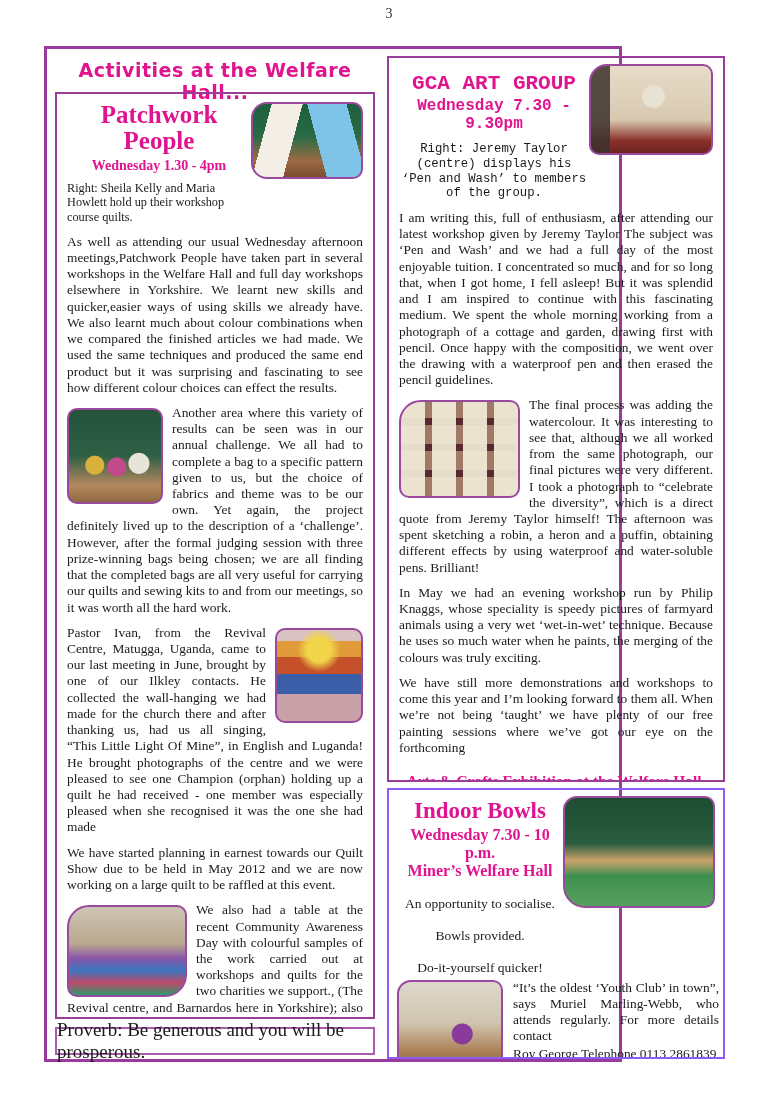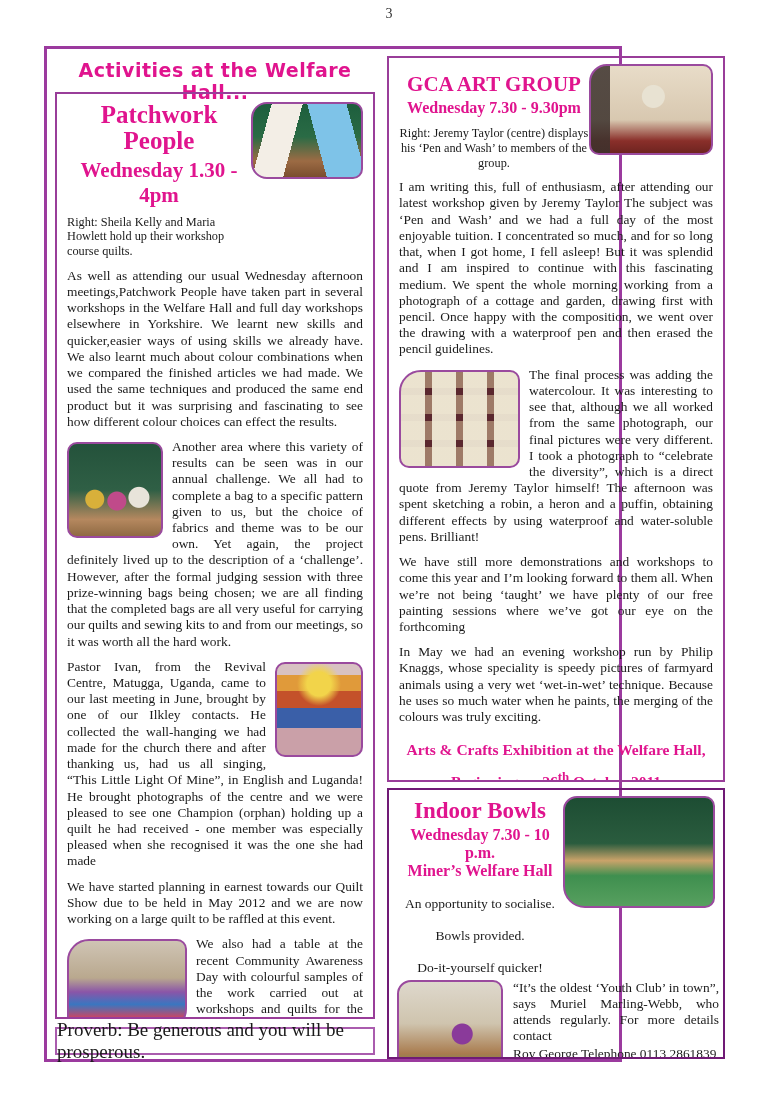--- a/index.html
+++ b/index.html
@@ -13,21 +13,21 @@
   
   .activities-title { position:absolute; left:8px; top:10px; width:320px; text-align:center;
     font-family:"DejaVu Sans", sans-serif; font-weight:bold; font-size:19px; letter-spacing:.5px; color:#e0148e; }
 
   .patchwork-box { position:absolute; left:8px; top:43px; width:320px; height:927px;
     border:2px solid #993d99; padding:8px 10px 4px 10px; overflow:hidden; }
 
   .pw-header { display:flex; justify-content:space-between; }
   .pw-head-left { width:200px; text-align:center; }
   .pw-heading { font-size:25px; font-weight:bold; color:#e0148e; line-height:1.05; }
-  .pw-time { font-size:21px; font-weight:bold; color:#e0148e; margin-top:3px; }
+  .pw-time { font-size:14px; font-weight:bold; color:#e0148e; margin-top:3px; }
   .pw-caption { font-size:12.3px; text-align:left; margin-top:7px; line-height:1.2; }
 
   .body-para { font-size:13.4px; line-height:1.21; text-align:justify; margin-top:9px; }
 
   .photo { border:2px solid #9a4a9e; border-radius:10px; overflow:hidden; }
 
   .ph-quilts { width:112px; height:77px; border-radius:16px 10px 10px 16px; flex:0 0 auto;
     background:
       linear-gradient(105deg, transparent 0 18px, #f3eee6 18px 48px, transparent 48px),
       linear-gradient(255deg, transparent 0 14px, #7ec3e8 14px 52px, transparent 52px),
@@ -53,42 +53,42 @@
 
   .proverb-box { position:absolute; left:8px; top:978px; width:320px; height:28px;
     border:2px solid #aa5cae; display:flex; align-items:center; justify-content:center; }
   .proverb-text { font-size:19px; }
 
   
   .gca-box { position:absolute; left:340px; top:7px; width:338px; height:726px;
     border:2px solid #993d99; padding:6px 10px 4px 10px; overflow:hidden; }
 
   .gca-header { display:flex; justify-content:space-between; }
-  .gca-head-left { width:198px; text-align:center; padding-top:8px; }
+  .gca-head-left { width:198px; text-align:center; padding-top:8px;font-family:Liberation Mono, monospace; }
   .gca-heading { font-size:21px; font-weight:bold; color:#e0148e; }
   .gca-time { font-size:16px; font-weight:bold; color:#e0148e; margin-top:2px; }
   .gca-caption { font-size:12.3px; text-align:center; margin-top:9px; line-height:1.2; }
 
   .ph-artgroup { width:124px; height:91px; flex:0 0 auto; border-radius:18px 10px 10px 10px;
     background:
       linear-gradient(90deg, rgba(60,50,45,.85) 0 16%, transparent 16%),
       radial-gradient(circle at 52% 35%, #e8e2d2 0 11px, transparent 12px),
       linear-gradient(180deg, #e8dcc8 0%, #d8c8b0 62%, #8a2f2a 86%, #6e2420 100%); }
 
   .ph-watercolours { float:left; width:121px; height:98px; margin:3px 9px 2px 0; border-radius:22px 10px 10px 10px;
     background:
       repeating-linear-gradient(90deg, rgba(242,236,216,.92) 0 24px, rgba(90,39,46,0) 24px 31px),
       repeating-linear-gradient(0deg, rgba(214,190,150,.55) 0 19px, rgba(90,39,46,0) 19px 26px),
       #5a272e; }
 
   .exhibition { text-align:center; color:#e0148e; font-weight:bold; font-size:15.5px; margin-top:16px; }
   .exhibition-line2 { text-align:center; color:#e0148e; font-weight:bold; font-size:15.5px; margin-top:10px; }
 
   .bowls-box { position:absolute; left:340px; top:739px; width:338px; height:271px;
-    border:2px solid #701a75; padding:6px 8px; overflow:hidden; position:absolute; }
+    border:2px solid #8b5cf6; padding:6px 8px; overflow:hidden; position:absolute; }
 
   .bowls-header { display:flex; justify-content:space-between; }
   .bowls-head-left { width:170px; text-align:center; padding-top:2px; }
   .bowls-heading { font-size:23px; font-weight:bold; color:#e0148e; }
   .bowls-time { font-size:16px; font-weight:bold; color:#e0148e; margin-top:2px; }
   .bowls-venue { font-size:16px; font-weight:bold; color:#e0148e; }
   .bowls-line { font-size:13.5px; margin-top:16px; }
   .bowls-line:first-of-type { margin-top:8px; }
 
   .ph-bowlsgroup { width:152px; height:112px; flex:0 0 auto; border-radius:14px 10px 10px 22px;
@@ -175,23 +175,23 @@
       <div class="photo ph-artgroup"></div>
     </div>
 
     <div class="body-para">I am writing this, full of enthusiasm, after attending our latest workshop given by Jeremy Taylor  The subject was ‘Pen and Wash’ and we had a full day of the most enjoyable tuition.  I concentrated so much, and for so long that, when I got home, I fell asleep!  But it was splendid and I am inspired to continue with this fascinating medium.  We spent the whole morning working from a photograph of a cottage and garden, drawing first with pencil.  Once happy with the composition, we went over the drawing with a waterproof pen and then erased the pencil guidelines.</div>
 
     <div class="body-para">
       <div class="photo ph-watercolours"></div>
       <span>The final process was adding the watercolour.  It was interesting to see that, although we all worked from the same photograph, our final pictures were very different.  I took a photograph to “celebrate the diversity”,  which is a direct quote from Jeremy Taylor himself!  The afternoon was spent sketching a robin, a heron and a puffin, obtaining different effects by using waterproof and water-soluble pens.  Brilliant!</span>
     </div>
 
+    <div class="body-para">In May we had an evening workshop run by Philip Knaggs, whose speciality is speedy pictures of farmyard animals using a very wet ‘wet-in-wet’ technique.  Because he uses so much water when he paints, the merging of the colours was truly exciting.</div>
+
     <div class="body-para">We have still more demonstrations and workshops to come this year and I’m looking forward to them all.  When we’re not being ‘taught’ we have plenty of our free painting sessions where we’ve got our eye on the forthcoming</div>
-
-    <div class="body-para">In May we had an evening workshop run by Philip Knaggs, whose speciality is speedy pictures of farmyard animals using a very wet ‘wet-in-wet’ technique.  Because he uses so much water when he paints, the merging of the colours was truly exciting.</div>
 
     <div class="exhibition">Arts &amp; Crafts Exhibition at the Welfare Hall,</div>
     <div class="exhibition-line2"><span>Beginning on 26</span><sup>th</sup><span> October 2011</span></div>
 
   </div>
 
   <div class="bowls-box">
     <div class="bowls-header">
       <div class="bowls-head-left">
         <div class="bowls-heading">Indoor Bowls</div>

